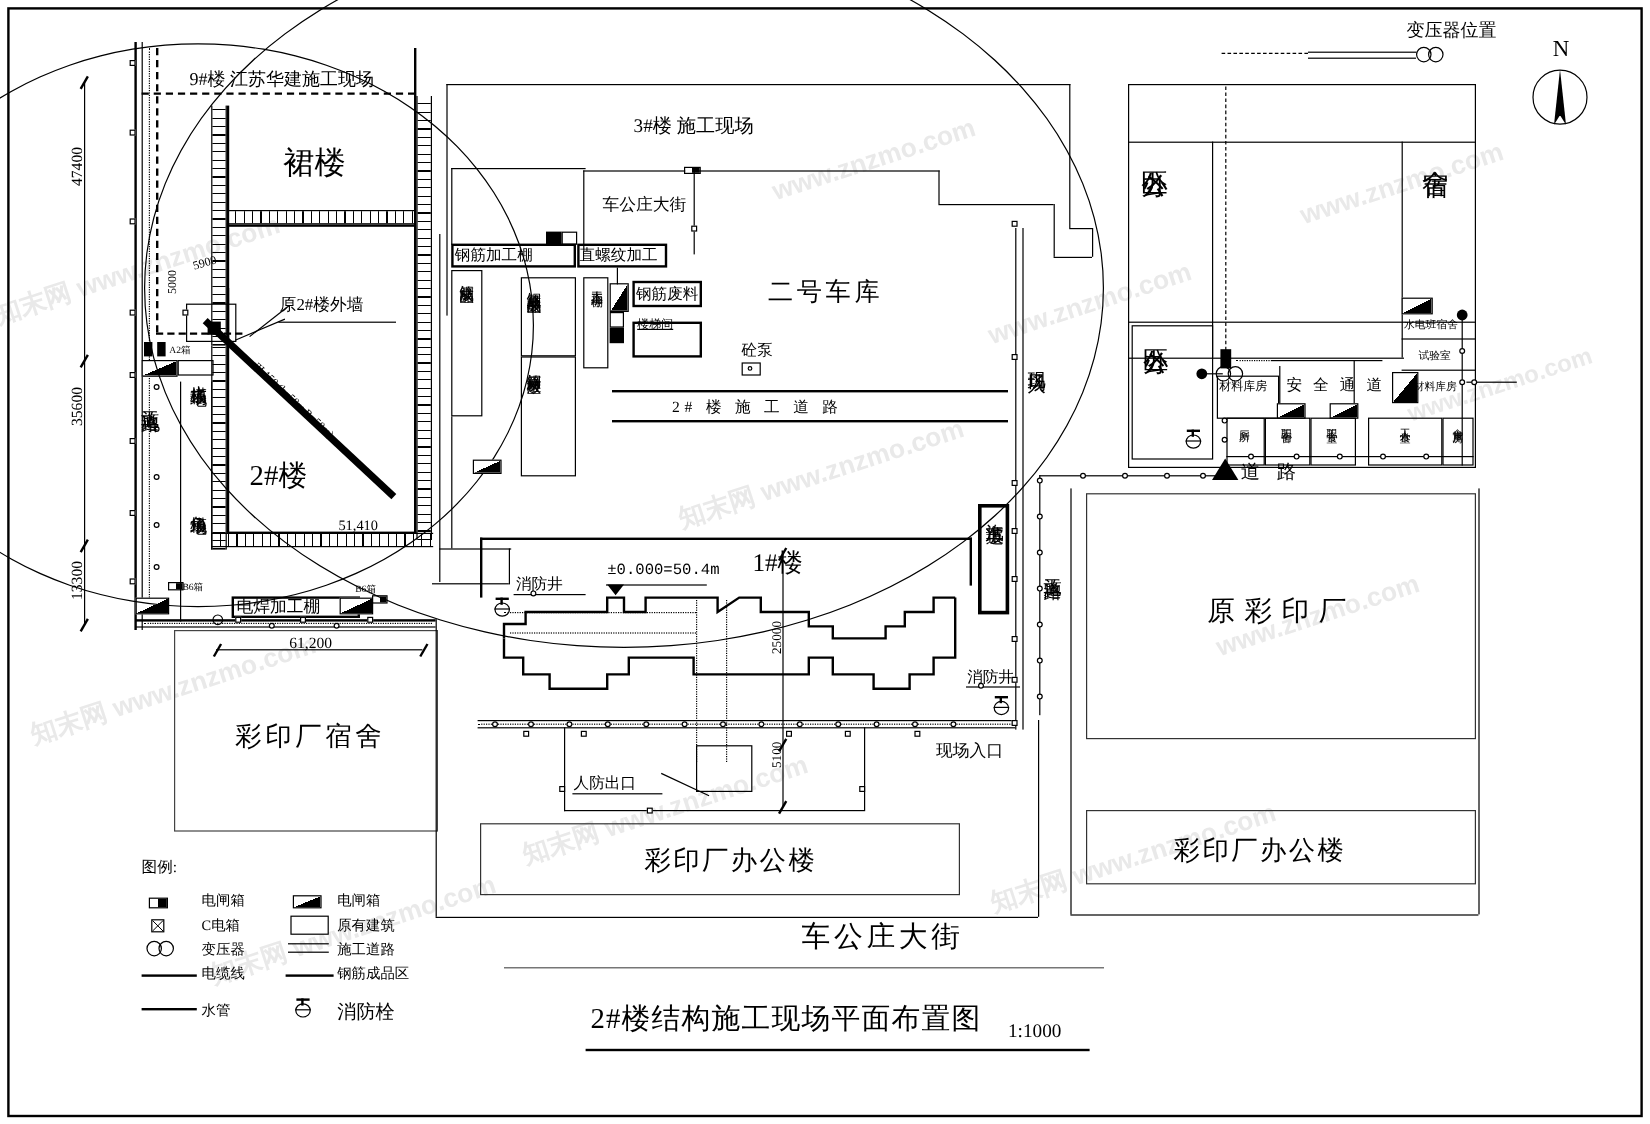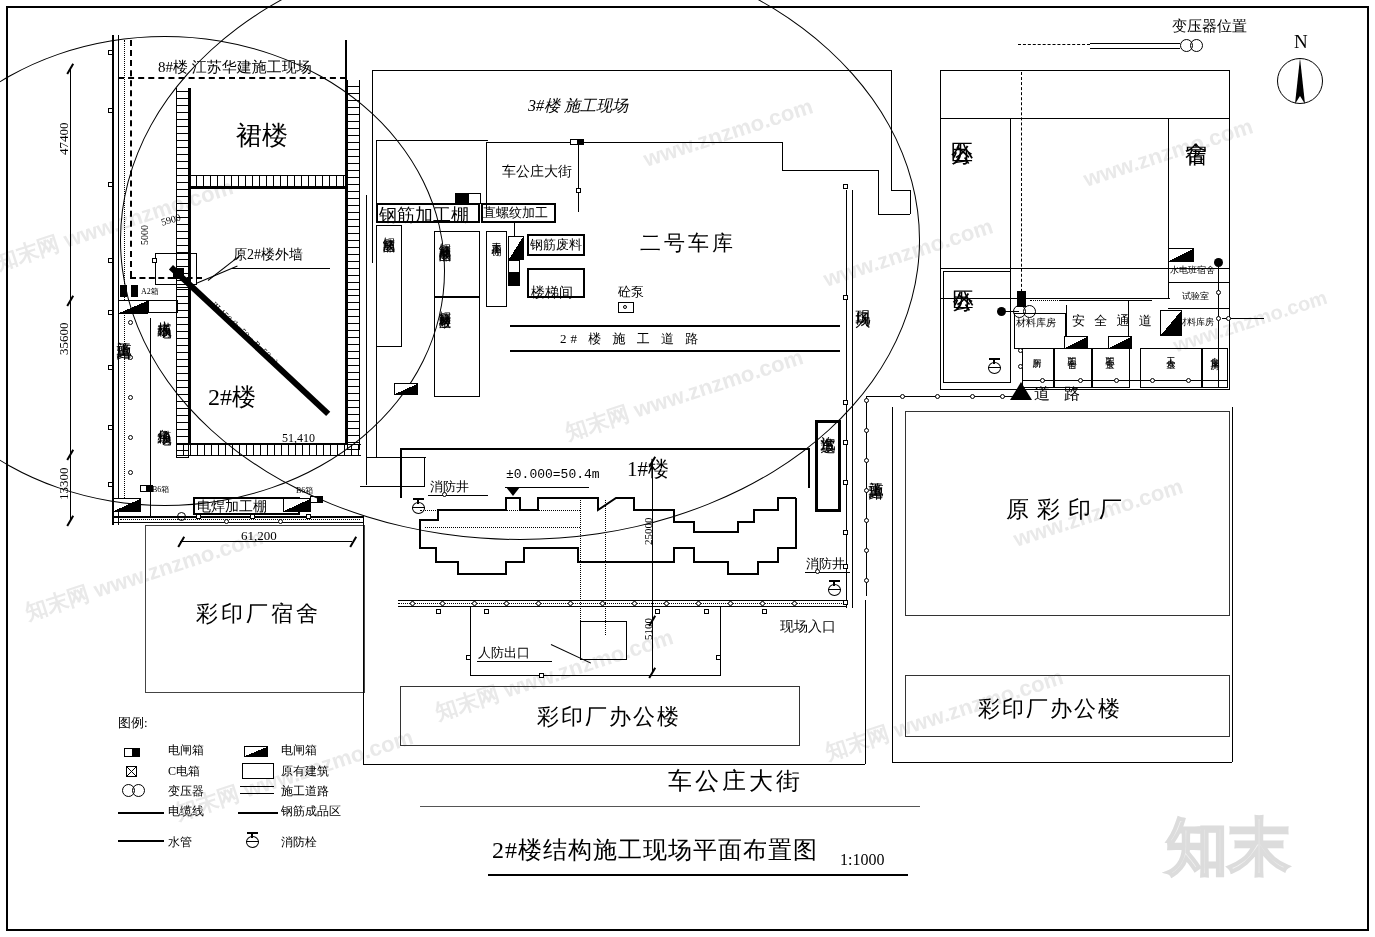--- a/index.html
+++ b/index.html
@@ -168,21 +168,21 @@
   <div class="circnode" style="left:128px;top:320px;"></div>
   <div class="circnode" style="left:128px;top:355px;"></div>
   <div class="circnode" style="left:128px;top:395px;"></div>
   <div class="circnode" style="left:128px;top:435px;"></div>
   <div class="circnode" style="left:128px;top:470px;"></div>
 
   <div class="dash" style="left:118px;top:77px;width:228px;"></div>
   <div class="dashv" style="left:130px;top:40px;height:237px;"></div>
   <div class="dash" style="left:130px;top:277px;width:72px;"></div>
 
-  <div class="lbl" style="left:158px;top:60px;font-size:15px;">8#楼   江苏华建施工现场</div>
+  <div class="lbl" style="left:158px;top:60px;font-size:15px;">9#楼   江苏华建施工现场</div>
 
   <div class="hatchv" style="left:176px;top:88px;width:13px;height:200px;"></div>
   <div class="lnv2" style="left:189px;top:88px;height:200px;"></div>
   <div class="lnv2" style="left:345px;top:40px;height:245px;"></div>
   <div class="hatchv" style="left:347px;top:80px;width:13px;height:210px;"></div>
   <div class="hatch" style="left:189px;top:175px;width:157px;height:12px;"></div>
   <div class="lnh2" style="left:189px;top:187px;width:157px;"></div>
   <div class="lbl" style="left:236px;top:122px;font-size:26px;">裙楼</div>
 
   <div class="hatchv" style="left:176px;top:288px;width:13px;height:170px;"></div>
@@ -281,26 +281,26 @@
 
   <div class="legend-line" style="left:238px;top:812px;width:40px;height:2px;"></div>
   <div class="lbl" style="left:281px;top:805px;font-size:12px;">钢筋成品区</div>
 
   <div class="hyd" style="left:246px;top:832px;">
     <div class="t"></div>
       <div class="s"></div>
       <div class="c"></div>
       <div class="b"></div>
   </div>
-  <div class="lbl" style="left:281px;top:836px;font-size:12px;text-align:center;">消防栓</div>
+  <div class="lbl" style="left:281px;top:836px;font-size:16px;text-align:center;">消防栓</div>
 
   <div class="lnh" style="left:372px;top:70px;width:520px;"></div>
   <div class="lnv" style="left:372px;top:70px;height:193px;"></div>
   <div class="lnv" style="left:891px;top:70px;height:120px;"></div>
-  <div class="lbl" style="left:528px;top:98px;font-size:16px;font-style:italic;">3#楼      施工现场</div>
+  <div class="lbl" style="left:528px;top:98px;font-size:16px;">3#楼      施工现场</div>
 
   <div class="lnh" style="left:486px;top:142px;width:296px;"></div>
   <div class="lnv" style="left:486px;top:142px;height:67px;"></div>
   <div class="lnh" style="left:782px;top:142px;width:1px;"></div>
   <div class="lnv" style="left:782px;top:142px;height:28px;"></div>
   <div class="lnh" style="left:782px;top:170px;width:96px;"></div>
   <div class="lnv" style="left:878px;top:170px;height:44px;"></div>
   <div class="lnh" style="left:878px;top:214px;width:32px;"></div>
   <div class="lnv" style="left:910px;top:190px;height:24px;"></div>
   <div class="lnh" style="left:891px;top:190px;width:19px;"></div>
@@ -313,21 +313,21 @@
 
   <div class="lnv" style="left:578px;top:142px;height:70px;"></div>
   <div class="node" style="left:576px;top:188px;"></div>
   <div class="eb" style="left:570px;top:139px;width:14px;height:6px;"></div>
 
   <div class="lnh2" style="left:510px;top:325px;width:330px;"></div>
   <div class="lnh2" style="left:510px;top:350px;width:330px;"></div>
   <div class="lbl" style="left:560px;top:332px;font-size:13px;letter-spacing:4px;">2#  楼 施 工 道 路</div>
 
   <div class="box2" style="left:376px;top:203px;width:104px;height:20px;"></div>
-  <div class="lbl" style="left:379px;top:206px;font-size:18px;">钢筋加工棚</div>
+  <div class="lbl" style="left:379px;top:206px;font-size:13px;">钢筋加工棚</div>
   <div class="box2" style="left:481px;top:203px;width:75px;height:20px;"></div>
   <div class="lbl" style="left:483px;top:206px;font-size:13px;">直螺纹加工</div>
   <div class="bigblk" style="left:455px;top:193px;width:13px;height:11px;"></div>
   <div class="box" style="left:468px;top:193px;width:13px;height:11px;"></div>
 
   <div class="box" style="left:376px;top:225px;width:26px;height:122px;"></div>
   <div class="vert" style="left:383px;top:228px;font-size:12px;height:115px;">钢筋成品区</div>
 
   <div class="box" style="left:434px;top:231px;width:46px;height:66px;"></div>
   <div class="vert" style="left:439px;top:234px;font-size:12px;height:60px;">钢筋成品半成品区</div>
@@ -335,21 +335,21 @@
   <div class="box" style="left:434px;top:297px;width:46px;height:100px;"></div>
   <div class="vert" style="left:439px;top:302px;font-size:12px;height:92px;">钢筋原材堆放区</div>
 
   <div class="box" style="left:486px;top:231px;width:21px;height:76px;"></div>
   <div class="vert" style="left:491px;top:234px;font-size:10px;height:70px;">木工加工棚</div>
 
   <div class="box2" style="left:527px;top:234px;width:58px;height:22px;"></div>
   <div class="lbl" style="left:530px;top:238px;font-size:13px;">钢筋废料</div>
 
   <div class="box2" style="left:527px;top:268px;width:58px;height:30px;"></div>
-  <div class="lbl" style="left:531px;top:286px;font-size:14px;">楼梯间</div>
+  <div class="lbl" style="left:531px;top:266px;font-size:10px;text-decoration:underline;">楼梯间</div>
 
   <div class="eb2" style="left:508px;top:236px;width:16px;height:24px;"></div>
   <div class="box" style="left:508px;top:260px;width:12px;height:13px;"></div>
   <div class="bigblk" style="left:508px;top:273px;width:12px;height:13px;"></div>
   <div class="lnv" style="left:514px;top:223px;height:14px;"></div>
 
   <div class="eb2" style="left:394px;top:383px;width:24px;height:12px;"></div>
 
   <div class="lnv" style="left:376px;top:140px;height:64px;"></div>
   <div class="lnh" style="left:376px;top:140px;width:112px;"></div>
@@ -578,15 +578,14 @@
   <div class="lnh" style="left:363px;top:764px;width:502px;"></div>
   <div class="lnv" style="left:865px;top:600px;height:164px;"></div>
 
   <div class="lbl" style="left:668px;top:769px;font-size:24px;letter-spacing:3px;">车公庄大街</div>
   <div class="title-ul" style="left:420px;top:806px;width:500px;height:1px;background:#555;"></div>
 
   <div class="lbl" style="left:492px;top:838px;font-size:24px;letter-spacing:1px;font-family:Liberation Serif, serif;">2#楼结构施工现场平面布置图</div>
   <div class="lbl" style="left:840px;top:852px;font-size:16px;font-family:'Liberation Serif',serif;">1:1000</div>
   <div class="title-ul" style="left:488px;top:874px;width:420px;"></div>
 
-  <div class="wmbig" style="left:1166px;top:805px;">知末</div>
 
 </div>
 
 </body></html>

